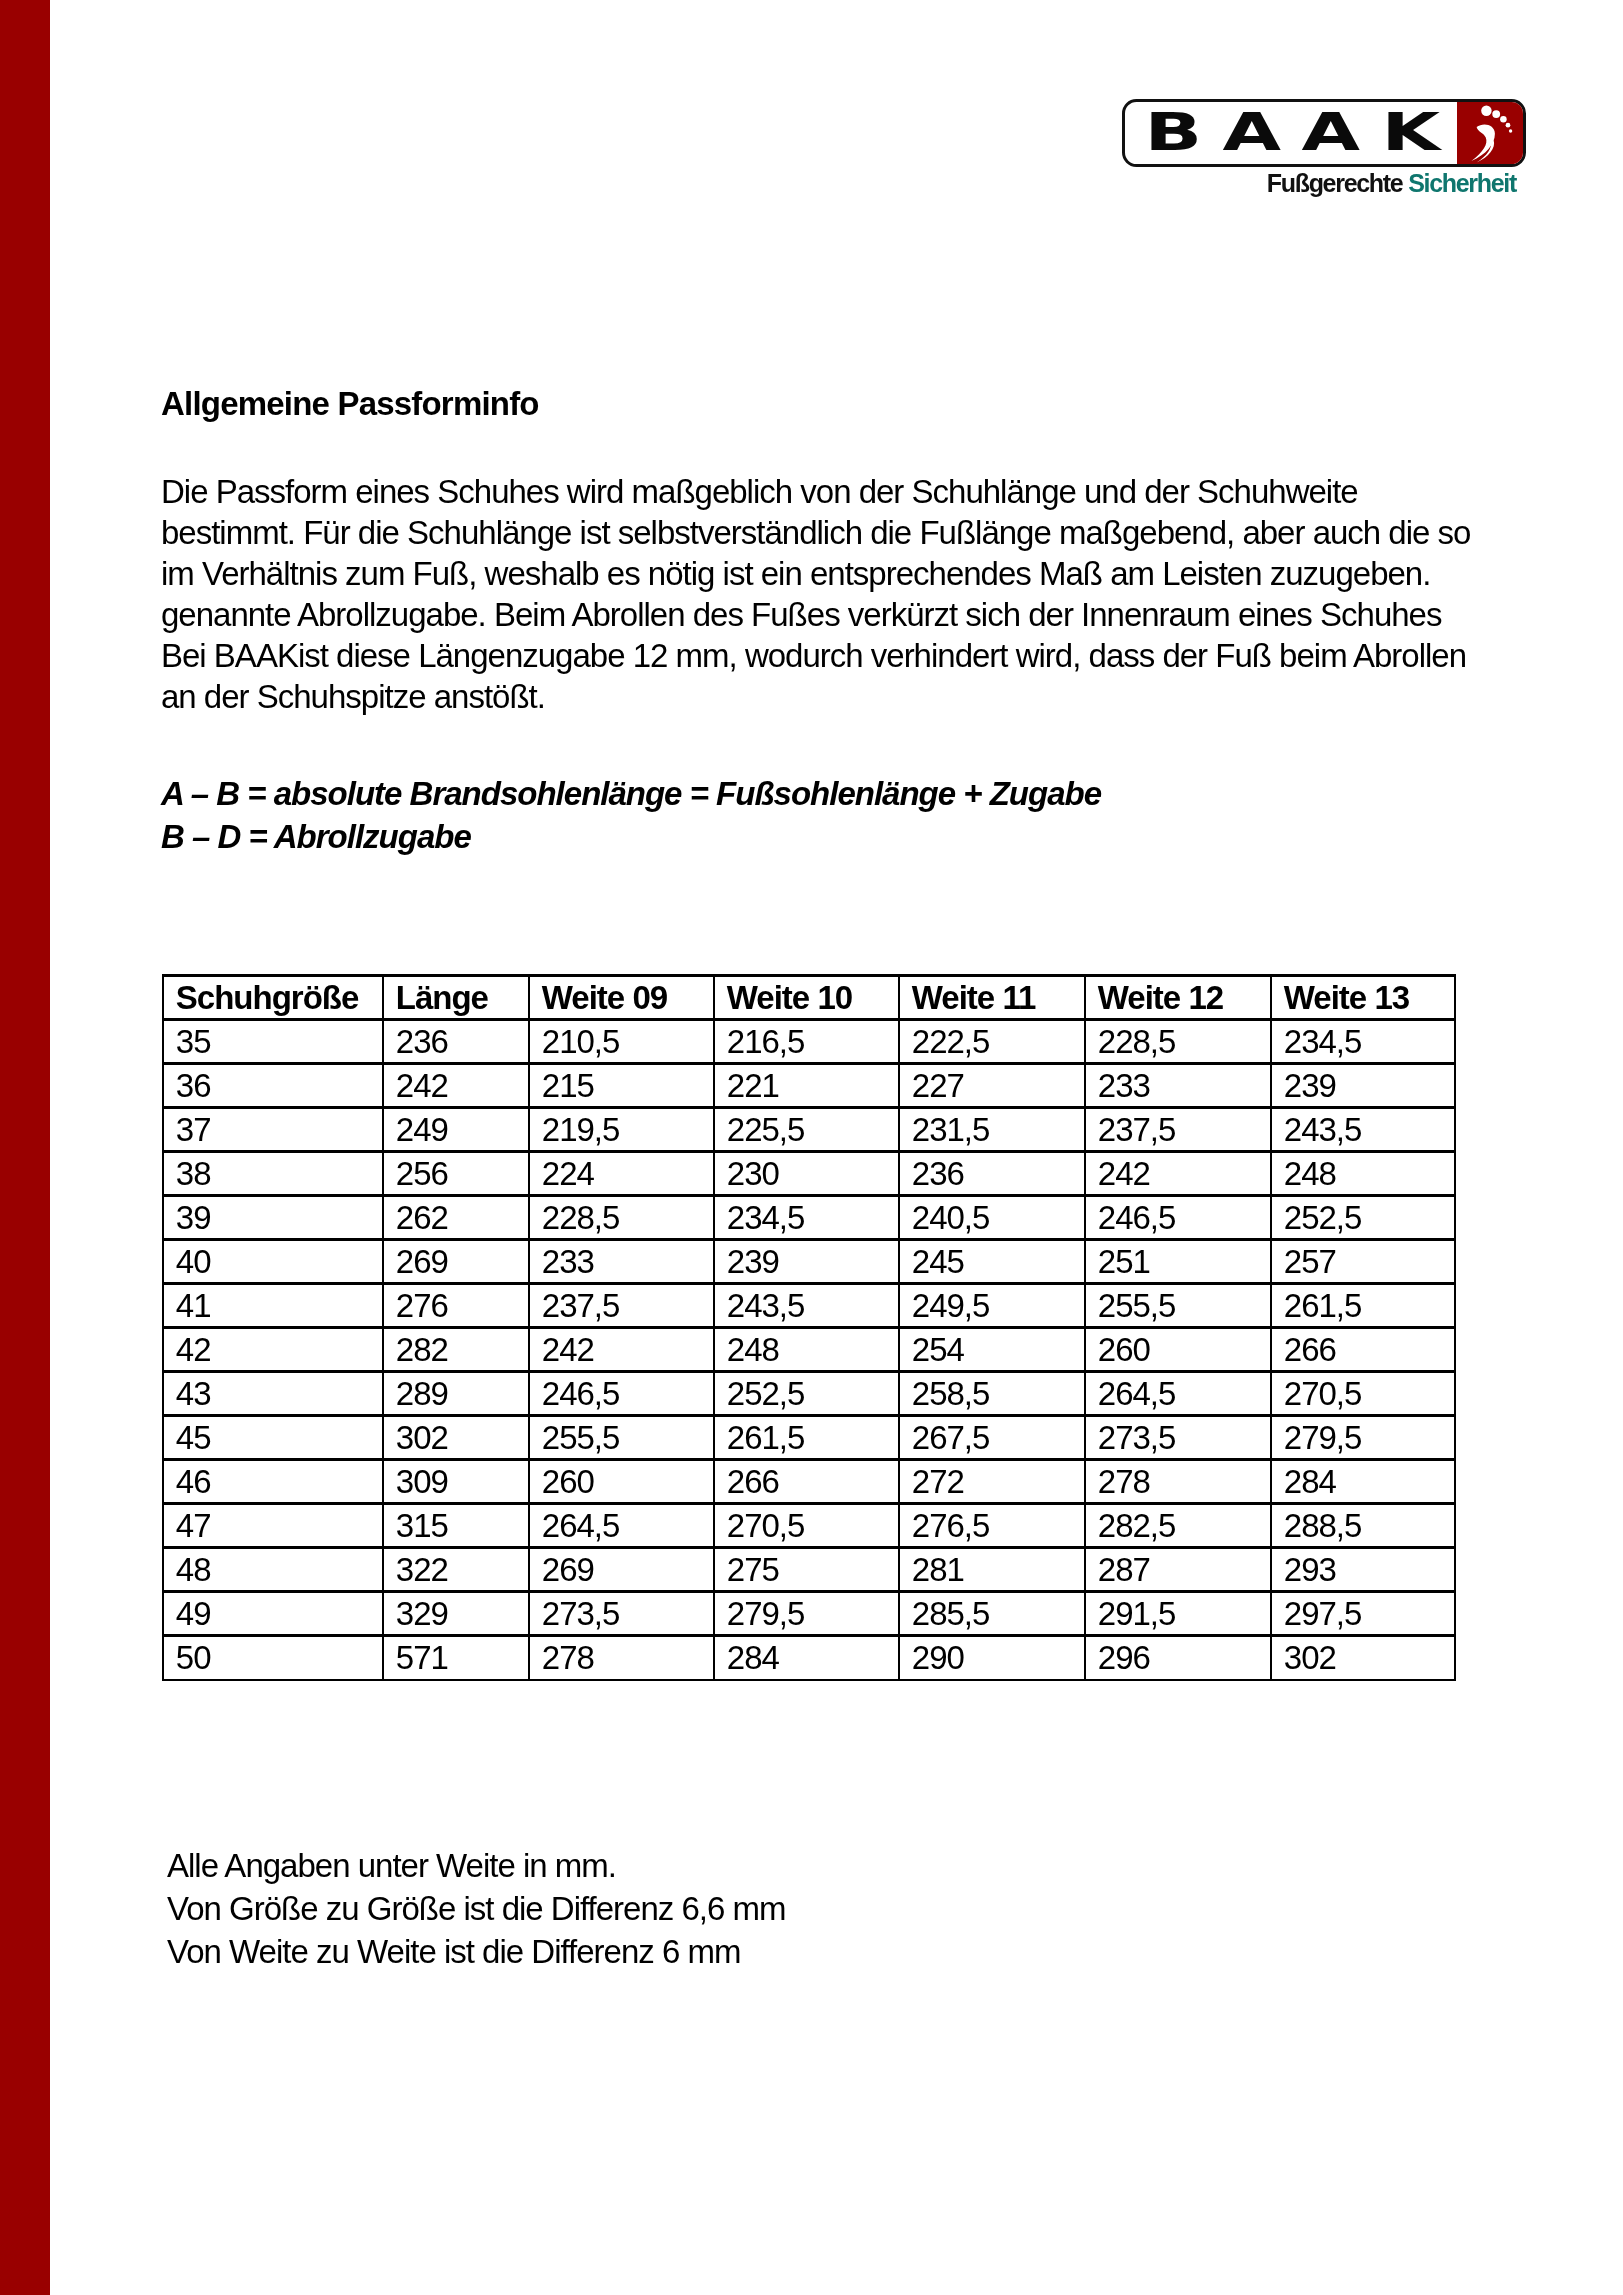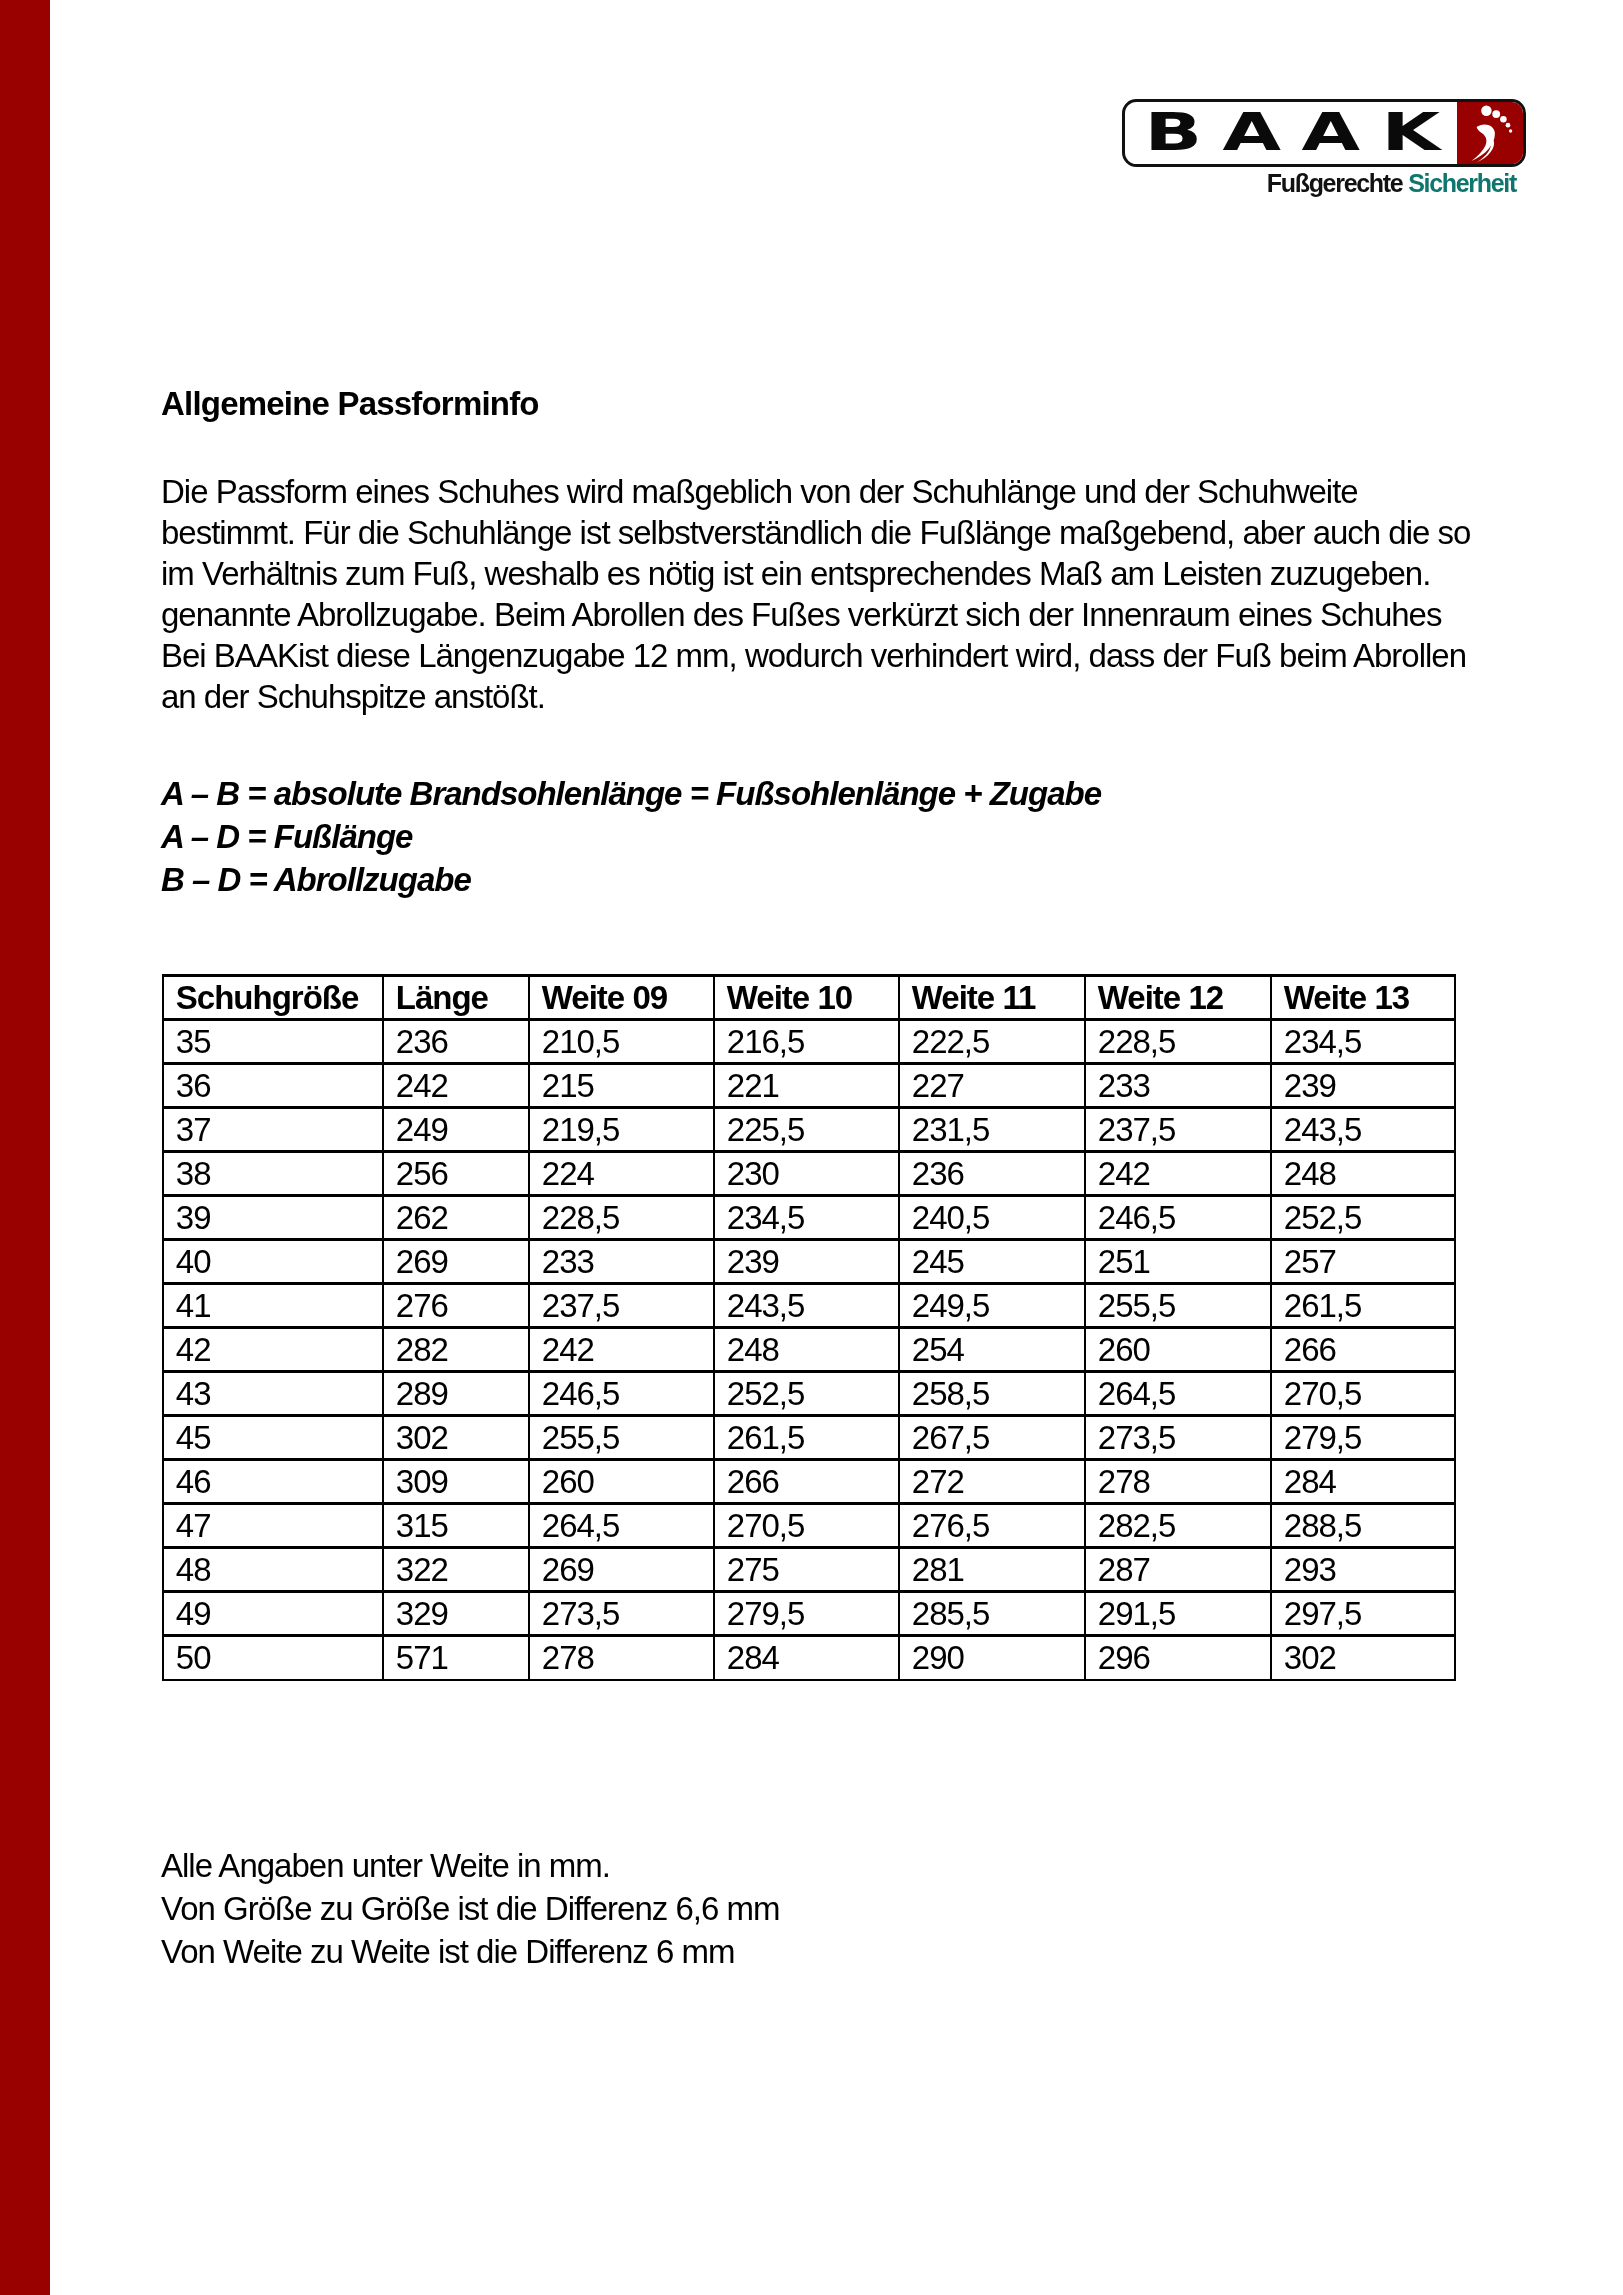--- a/index.html
+++ b/index.html
@@ -142,21 +142,21 @@
     .col-0 { width: 220px; }
     .col-1 { width: 146px; }
     .col-2 { width: 185px; }
     .col-3 { width: 185px; }
     .col-4 { width: 186px; }
     .col-5 { width: 186px; }
     .col-6 { width: 184px; }
 
     .notes {
       position: absolute;
-      left: 161px;
+      left: 167px;
       top: 1844px;
       font-size: 33px;
       letter-spacing: -1px;
       line-height: 43px;
       white-space: nowrap;
     }
     .notes .line { display: block; height: 43px; }
   </style>
 </head>
 <body>
@@ -193,21 +193,20 @@
   <span class="line">Die Passform eines  Schuhes wird  maßgeblich  von der Schuhlänge und  der Schuhweite</span>
   <span class="line">bestimmt.  Für die  Schuhlänge ist  selbstverständlich  die  Fußlänge maßgebend, aber auch die  so</span>
   <span class="line">im  Verhältnis  zum Fuß, weshalb es nötig  ist  ein  entsprechendes Maß am Leisten  zuzugeben.</span>
   <span class="line">genannte  Abrollzugabe.  Beim Abrollen  des Fußes verkürzt  sich  der Innenraum  eines Schuhes</span>
   <span class="line">Bei BAAKist  diese Längenzugabe 12 mm, wodurch verhindert  wird,  dass der Fuß beim  Abrollen</span>
   <span class="line">an der Schuhspitze anstößt.</span>
 </div>
 
 <div class="defs">
   <span class="line">A – B = absolute  Brandsohlenlänge = Fußsohlenlänge + Zugabe</span>
-  <span class="line">A – D = Fußlänge</span>
   <span class="line">B – D = Abrollzugabe</span>
 </div>
 
 <table class="size-table">
   <colgroup>
     <col class="col-0">
       <col class="col-1">
       <col class="col-2">
       <col class="col-3">
       <col class="col-4">

